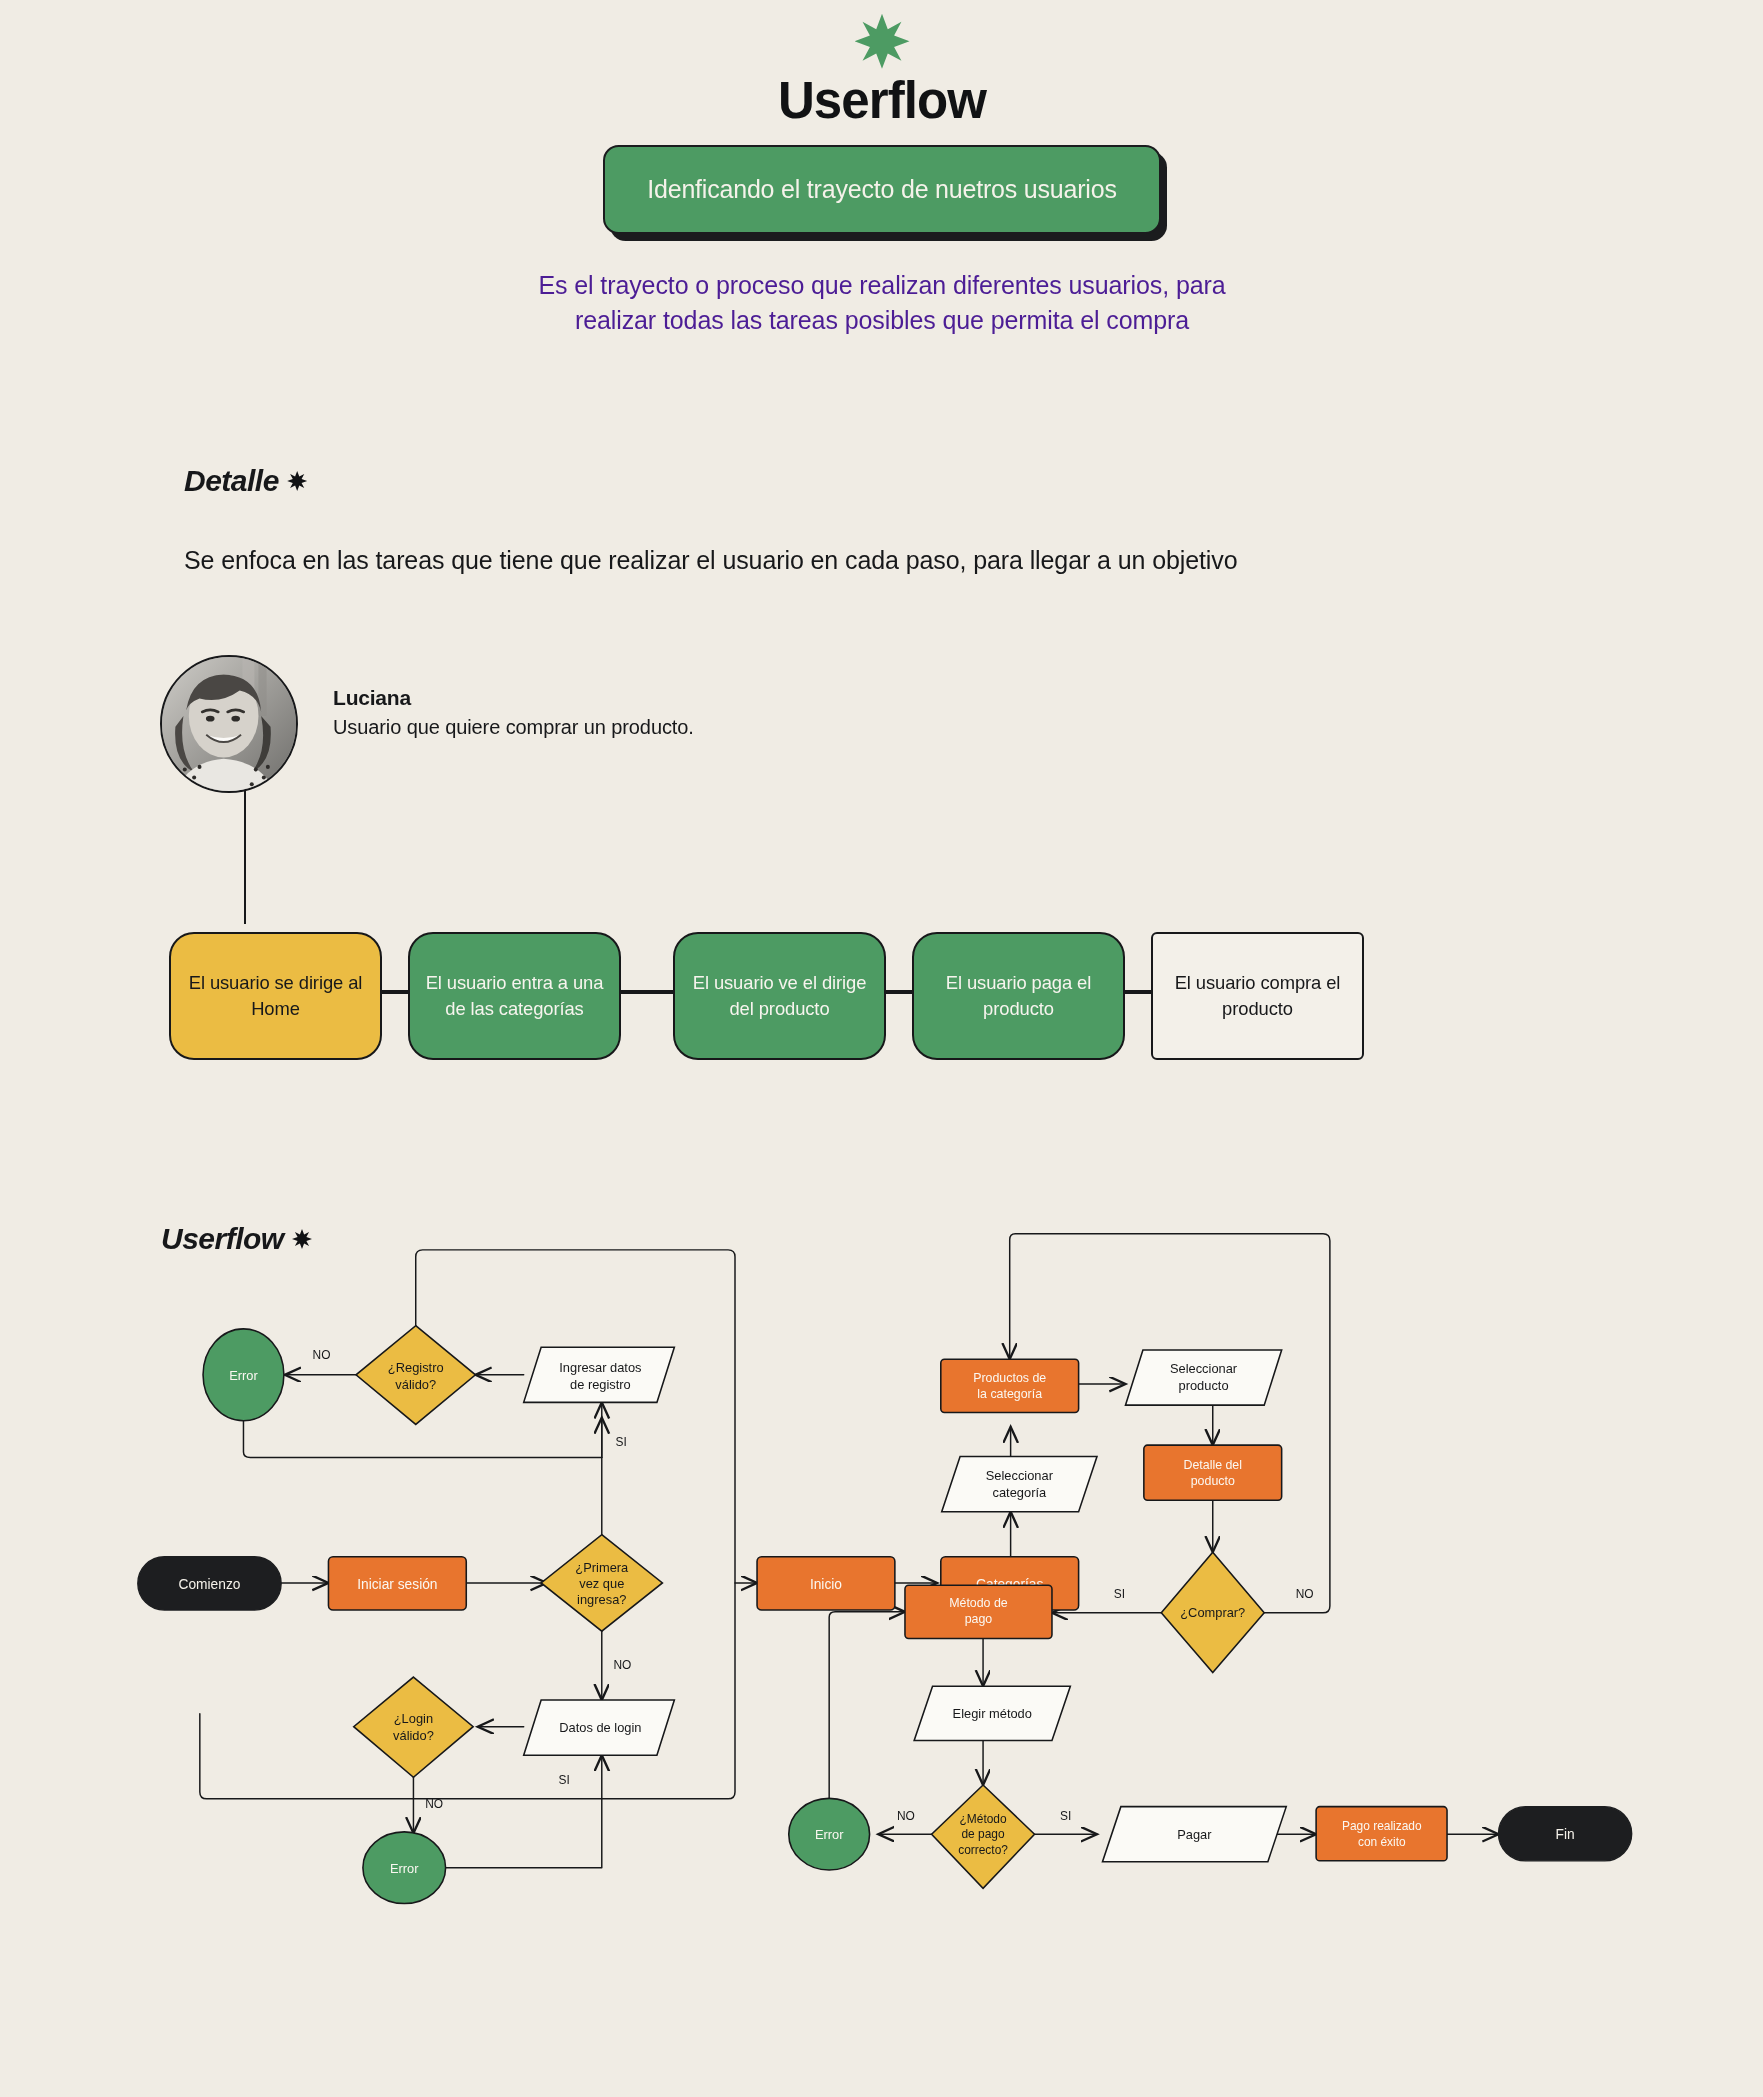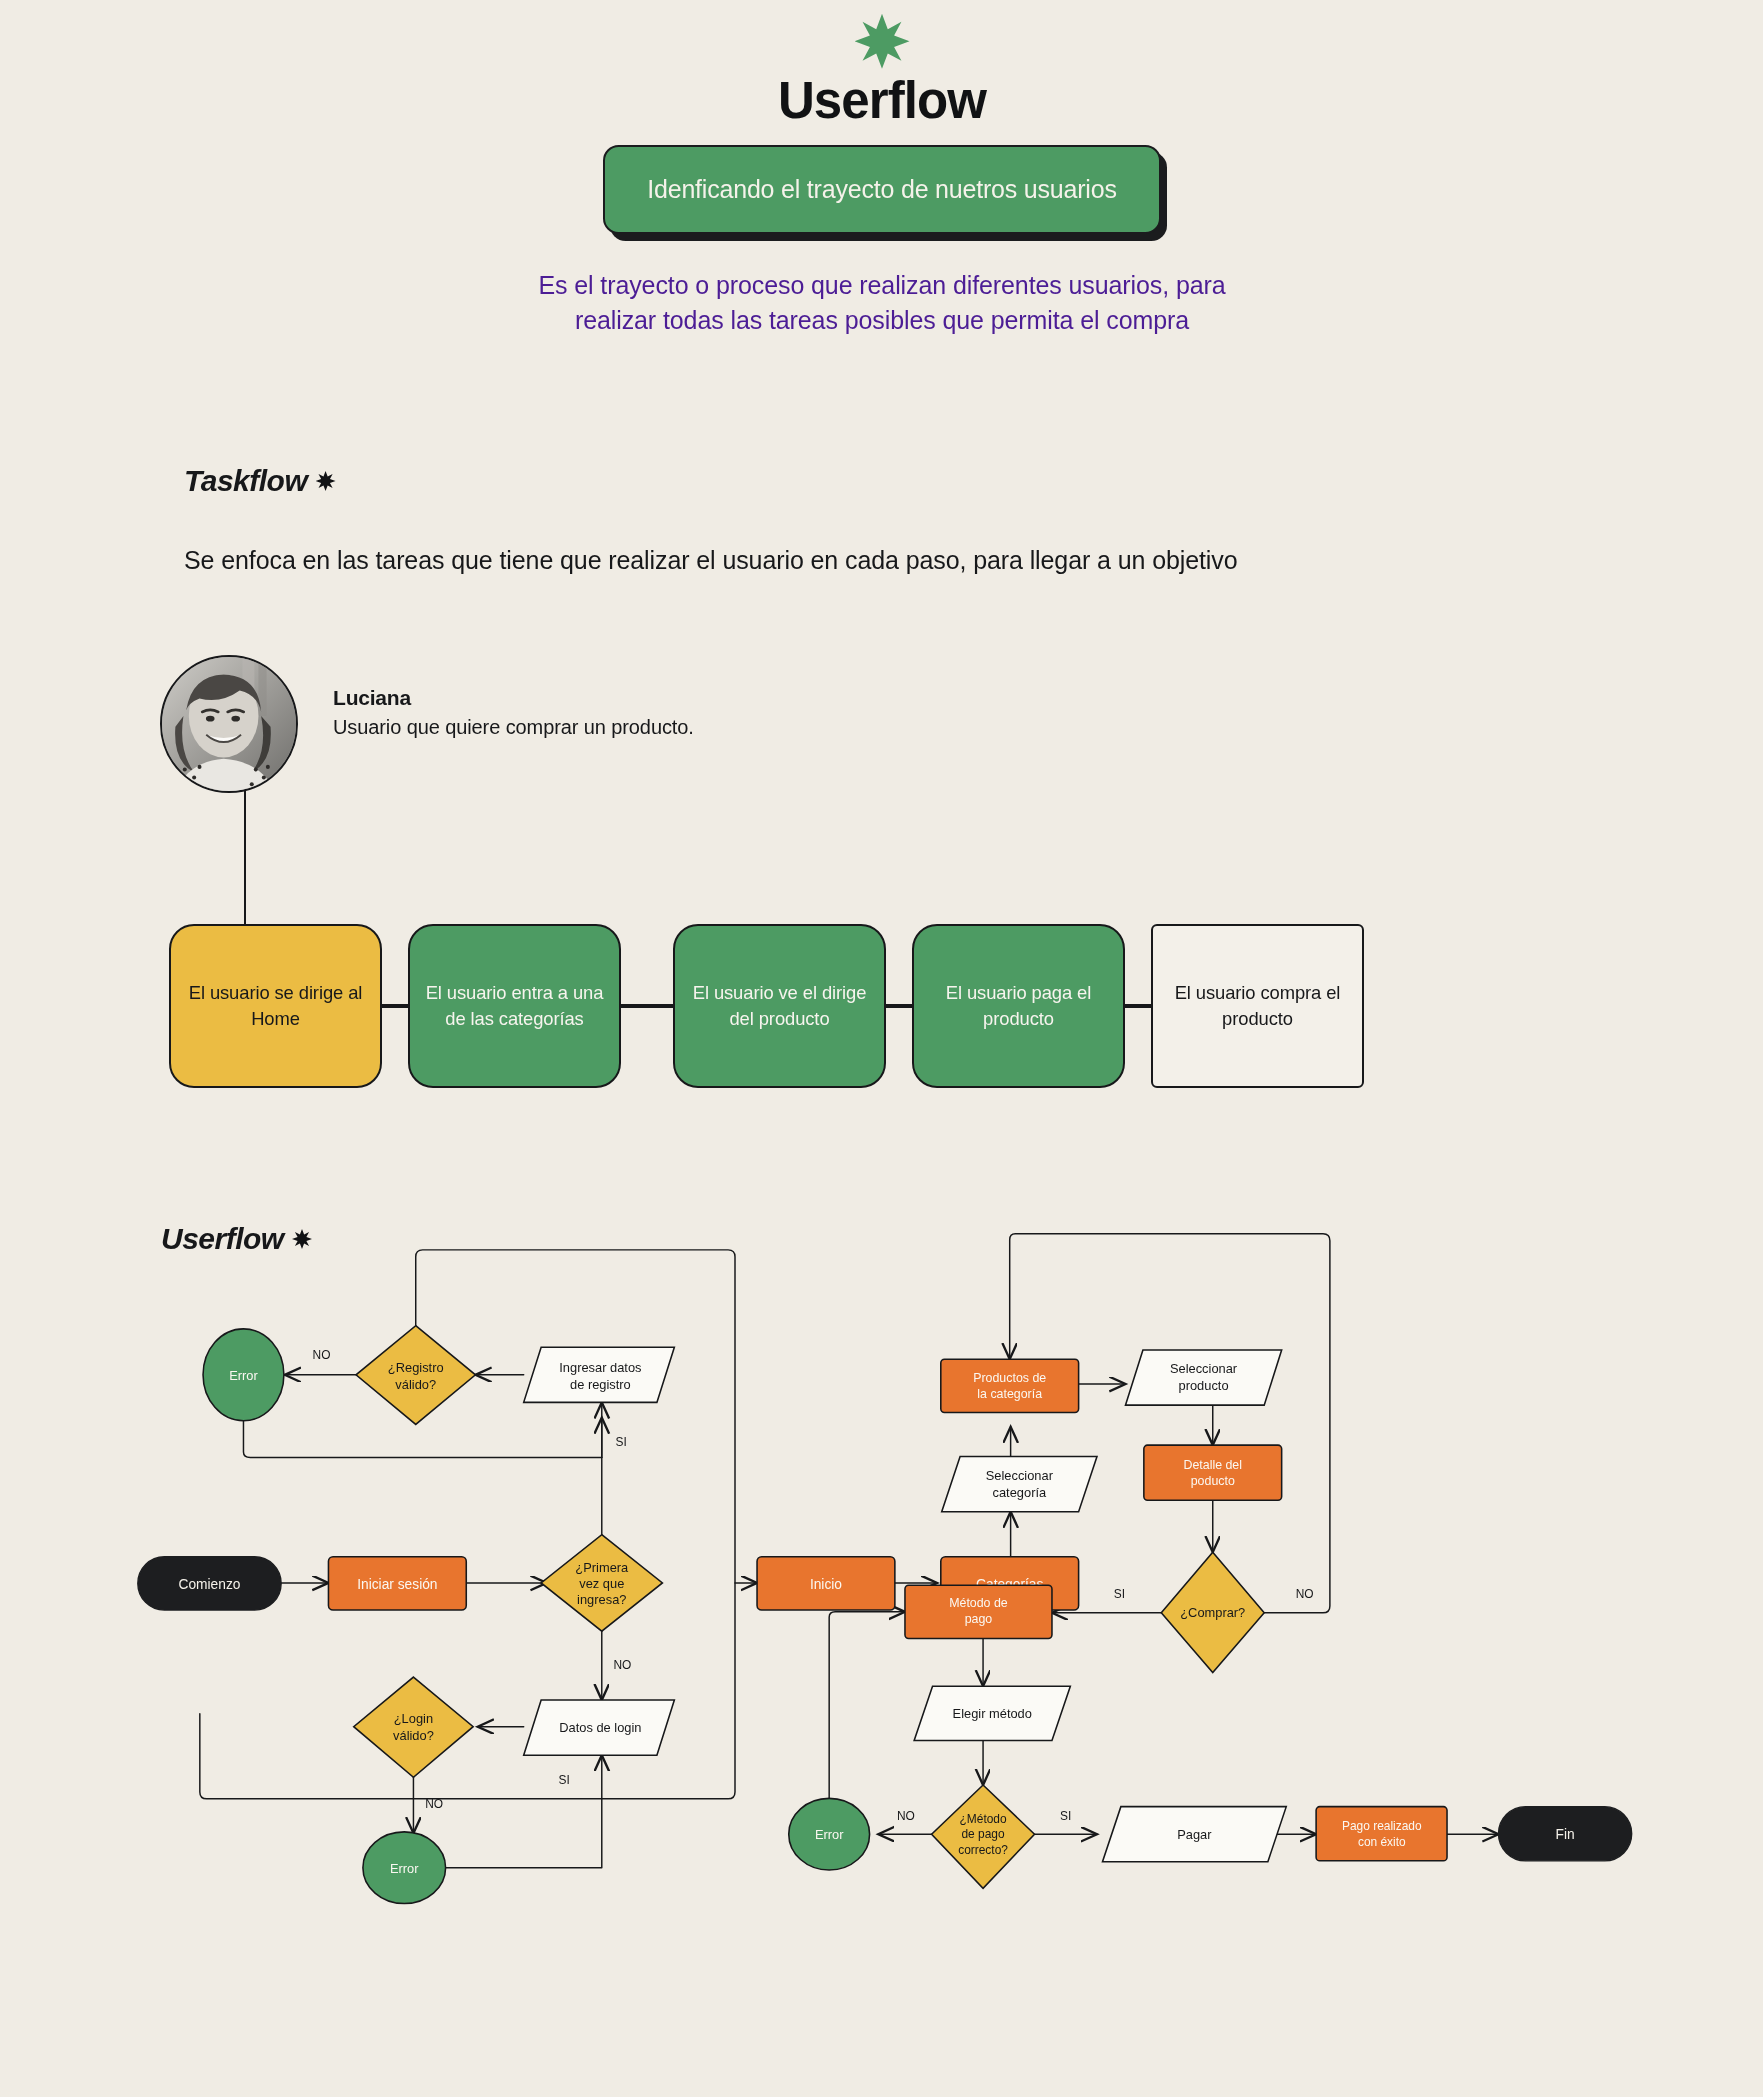--- a/index.html
+++ b/index.html
@@ -63,24 +63,24 @@
   .persona-text { margin-left:35px; margin-top:31px; }
   .persona-name { font-size:21px; font-weight:800; letter-spacing:-0.2px; }
   .persona-desc { font-size:20px; margin-top:6.4px; letter-spacing:-0.1px; }
   .persona-stem {
     position:absolute; left:244px; top:791px; width:1.8px; height:133px; background:#17181a;
   }
 
   
   .tf-row { position:absolute; left:169px; top:924px; display:flex; align-items:center; }
   .tf-box {
-    width:213px; height:164px; border-radius:25px; border:2.3px solid #17181a;
+    width:213px; height:128px; border-radius:25px; border:2.3px solid #17181a;
     display:flex; align-items:center; justify-content:center; text-align:center;
     font-size:18.4px; line-height:1.42; letter-spacing:-0.1px; padding:16px 12px;
-    position:relative; flex:0 0 auto;
+    position:relative; flex:0 0 auto;margin-top:8px;
   }
   .tf-link { width:26px; height:3.2px; background:#17181a; flex:0 0 auto; }
   .tf-amber { background:#ebbc43; color:#17181a; }
   .tf-green { background:#4d9b63; color:#f7f4ee; }
   .tf-plain { background:#f3f0e9; color:#17181a;border-radius:6px; }
 
   
   .flow-wrap { position:absolute; left:0; top:1213px; width:1764px; height:885px; }
   .flow-wrap svg { display:block; }
 
@@ -96,21 +96,21 @@
     <div class="pill-shadow"></div>
     <div class="pill">Idenficando el trayecto de nuetros usuarios</div>
   </div>
   <div class="intro">
     <div>Es el trayecto o proceso que realizan diferentes usuarios, para</div>
     <div>realizar todas las tareas posibles que permita el compra</div>
   </div>
 </div>
 
 <div style="position:absolute; left:184px; top:464px;" class="section-head">
-  <span>Taskflow</span>
+  <span>Detalle</span>
   <span class="star-small"></span>
 </div>
 <div style="position:absolute; left:184px; top:521px; width:1424px;" class="section-sub">Se enfoca en las tareas que tiene que realizar el usuario en cada paso, para llegar a un objetivo</div>
 
 <div class="persona">
   <div class="avatar">
     <svg class="ph" viewBox="0 0 100 100" preserveAspectRatio="xMidYMid slice">
       <defs>
         <linearGradient id="bgph" x1="0" y1="0" x2="1" y2="1">
           <stop offset="0%" stop-color="#cfcdc8"></stop>

